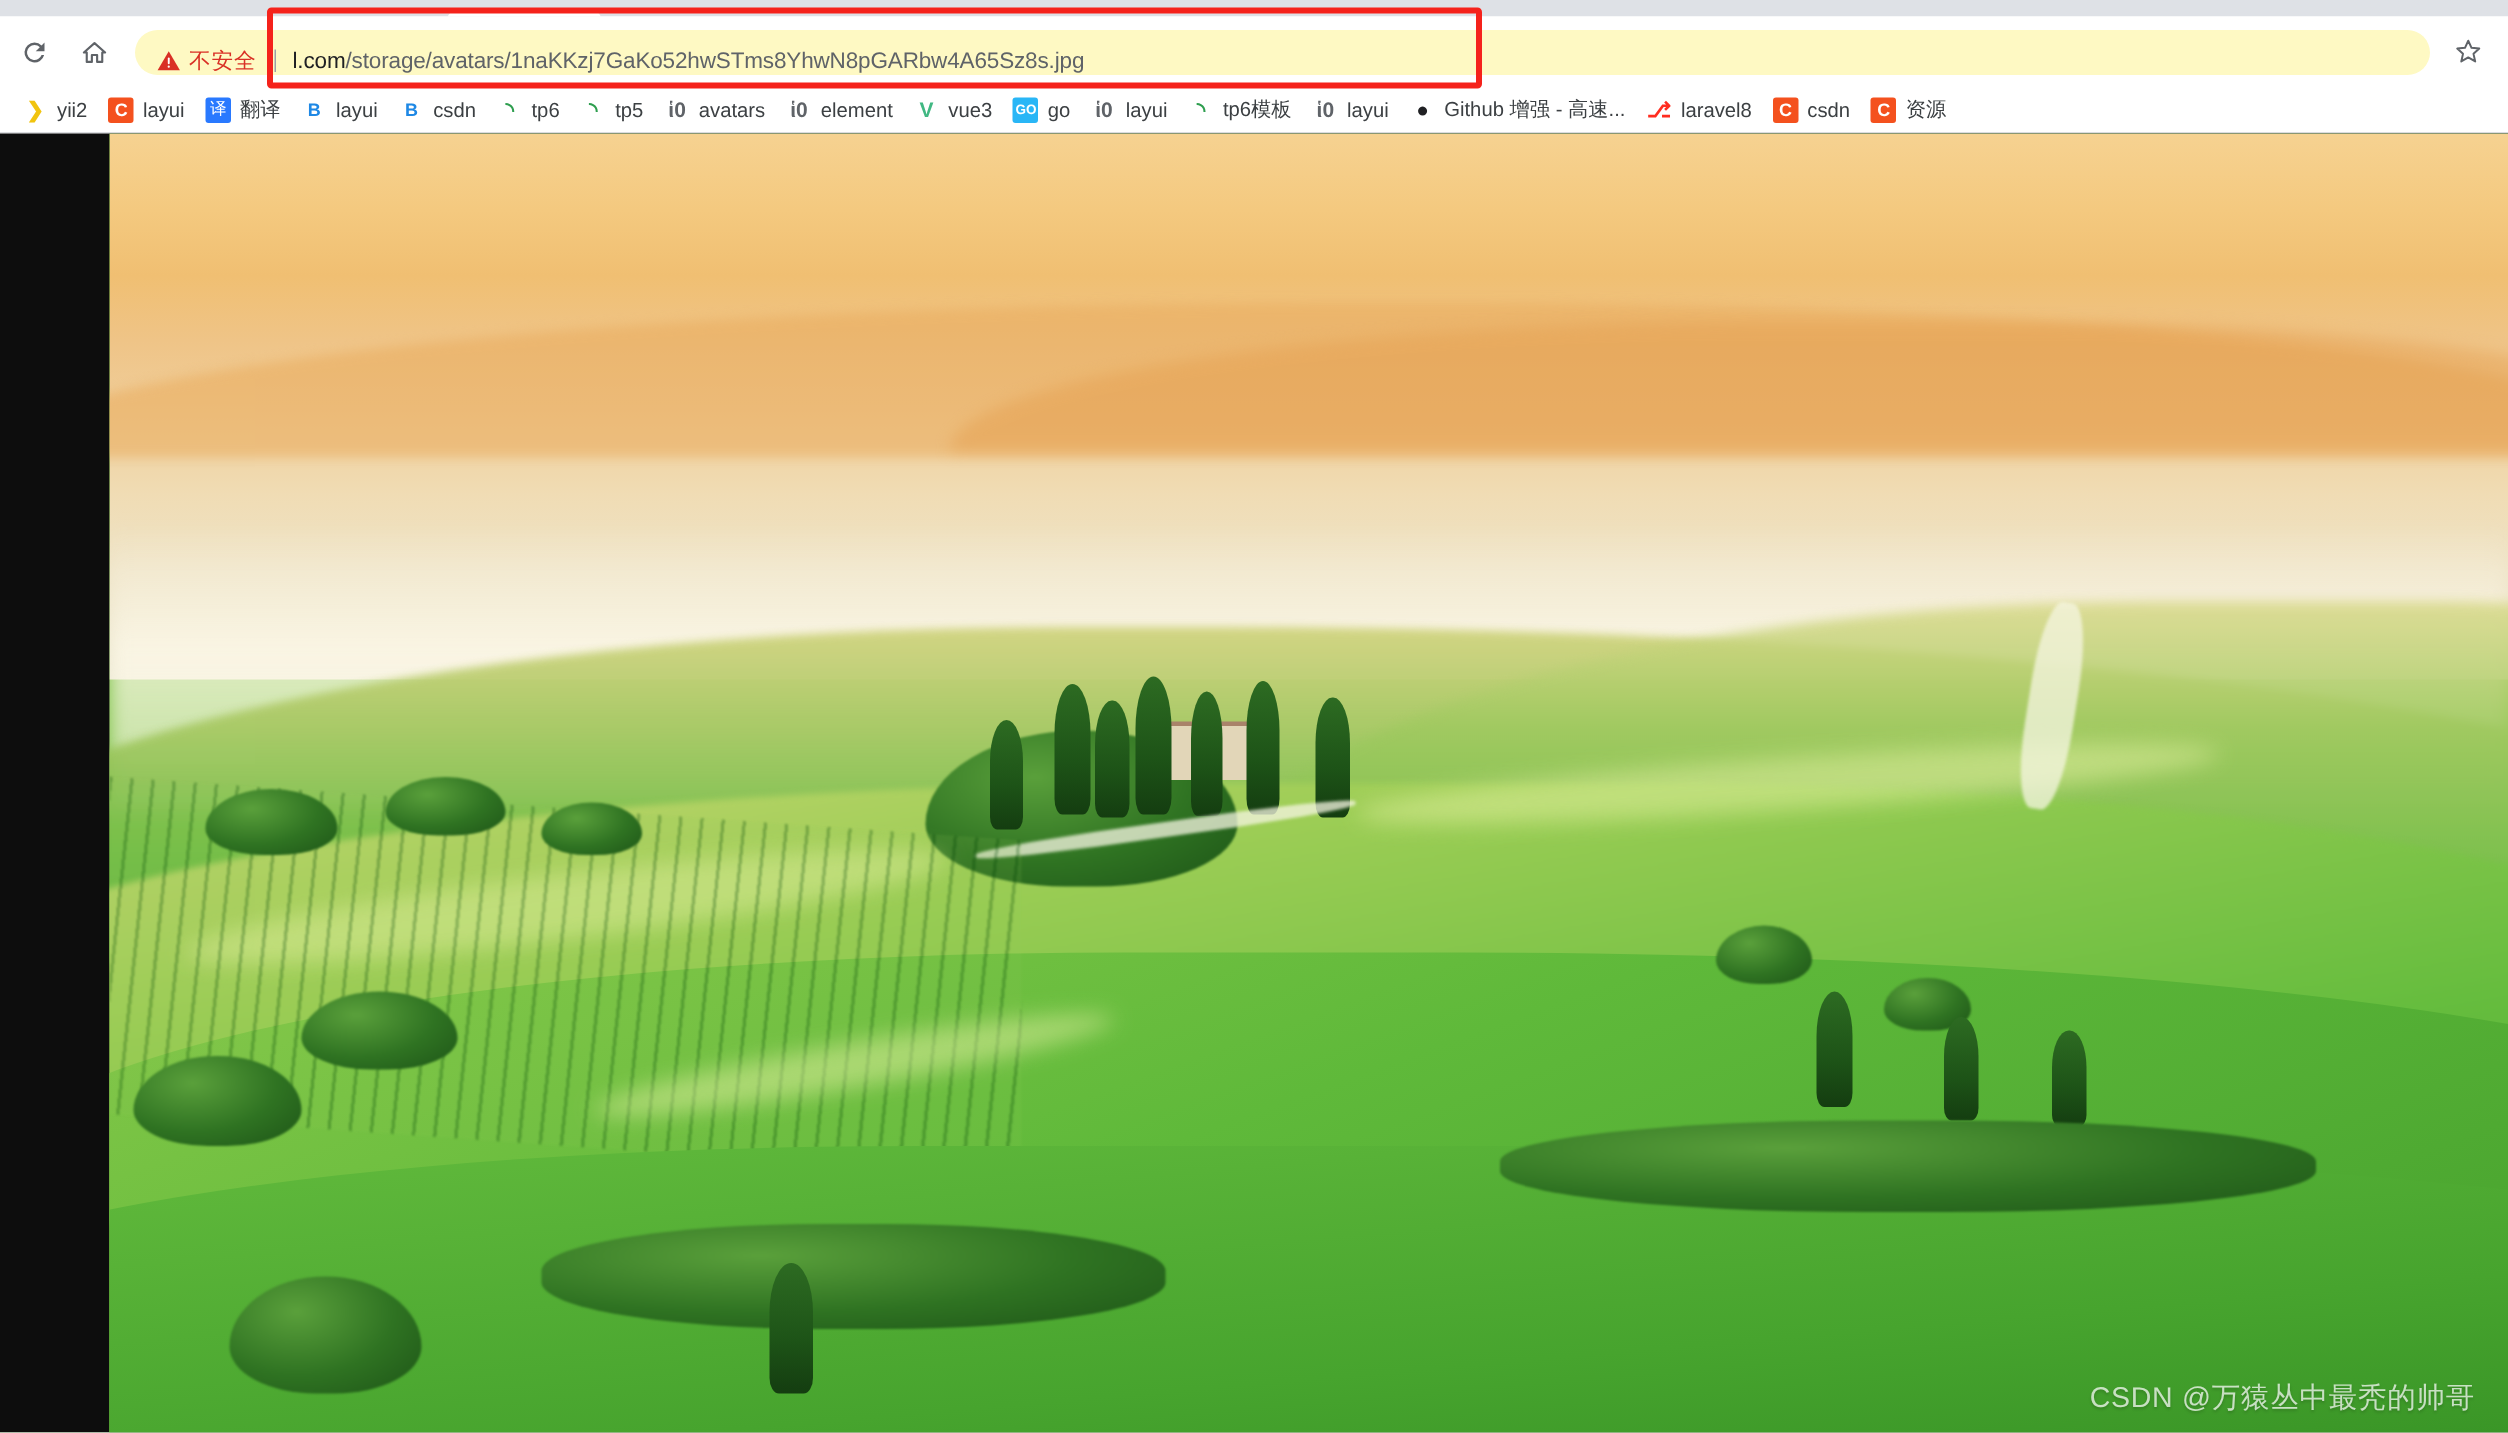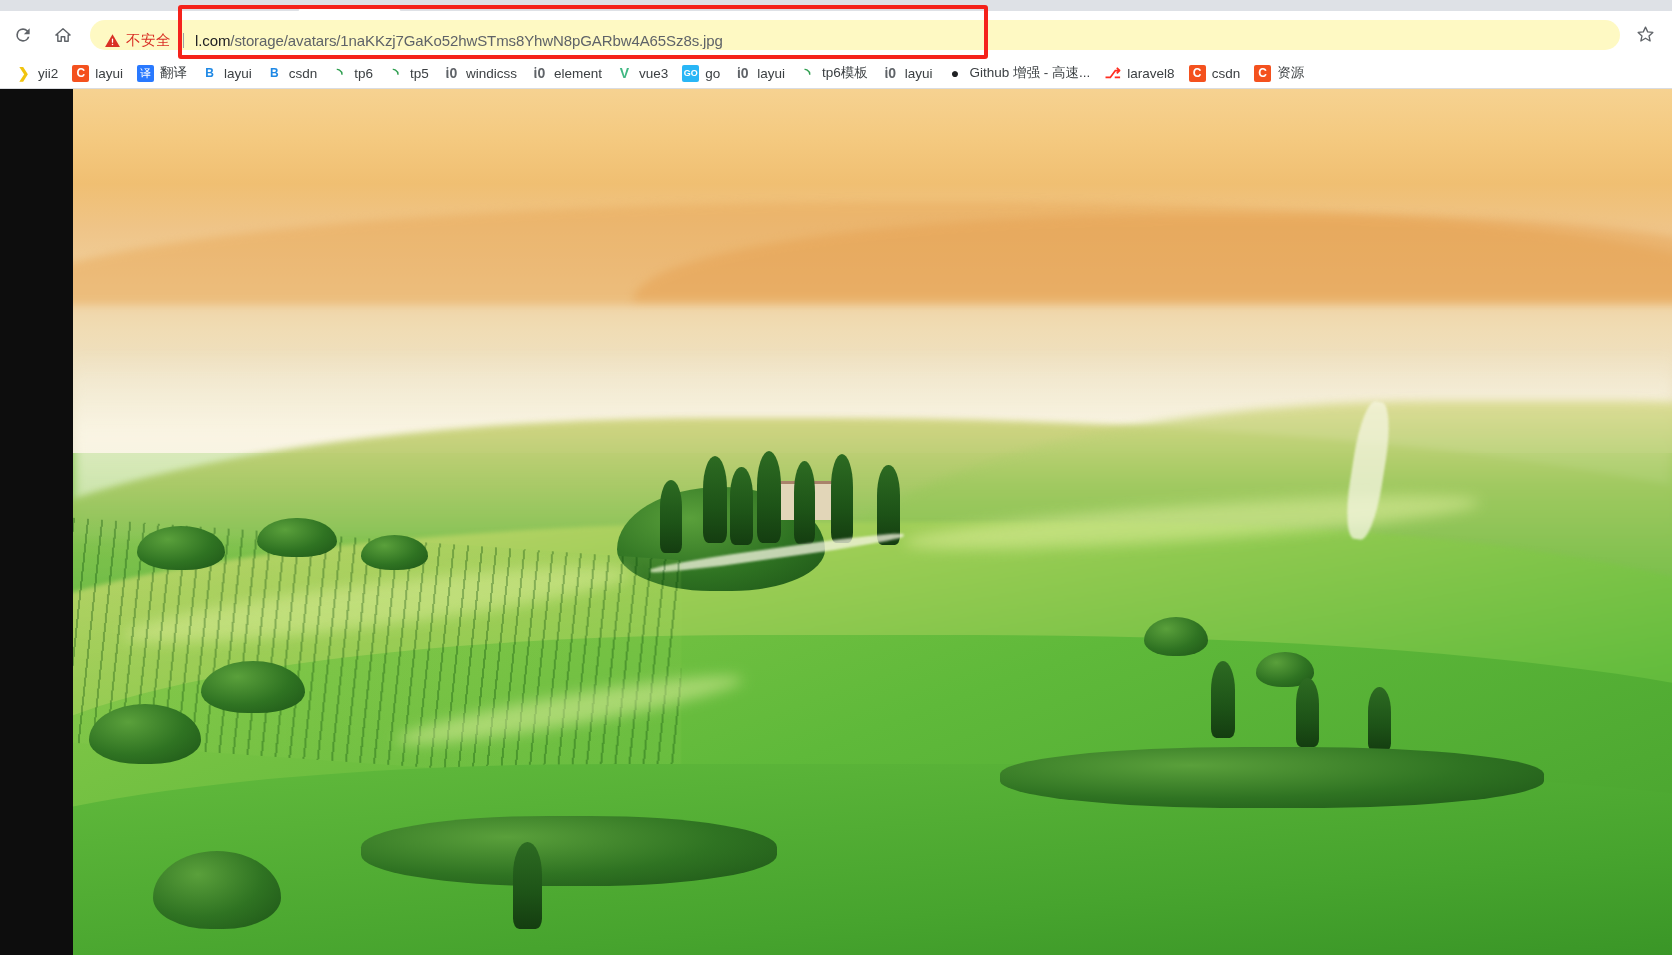--- a/index.html
+++ b/index.html
@@ -495,21 +495,21 @@
       <div class="bm">
         <span class="bm-ico">
           <span class="ico-letter" style="color: rgb(46, 158, 79); font-weight: bold; font-size: 14px;">◝</span>
         </span>
         <span class="bm-label">tp5</span>
       </div>
       <div class="bm">
         <span class="bm-ico">
           <span class="ico-letter" style="color: rgb(95, 99, 104); font-weight: bold; font-size: 14px;">ἱ0</span>
         </span>
-        <span class="bm-label">windicss</span>
+        <span class="bm-label">avatars</span>
       </div>
       <div class="bm">
         <span class="bm-ico">
           <span class="ico-letter" style="color: rgb(95, 99, 104); font-weight: bold; font-size: 14px;">ἱ0</span>
         </span>
         <span class="bm-label">element</span>
       </div>
       <div class="bm">
         <span class="bm-ico">
           <span class="ico-letter" style="color: rgb(65, 184, 131); font-weight: bold; font-size: 14px;">V</span>
@@ -610,18 +610,19 @@
       <div class="cypress" style="left:71.2%;top:66%;width:1.5%;height:9%;"></div>
       <div class="cypress" style="left:76.5%;top:68%;width:1.4%;height:8%;"></div>
       <div class="cypress" style="left:81%;top:69%;width:1.4%;height:7.5%;"></div>
       <div class="road" style="left:80%;top:36%;width:2%;height:16%;transform:rotate(9deg);border-radius:40%;"></div>
 
       <div class="tree" style="left:58%;top:76%;width:34%;height:7%;border-radius:45%;"></div>
       <div class="tree" style="left:18%;top:84%;width:26%;height:8%;border-radius:45%;"></div>
       <div class="tree" style="left:5%;top:88%;width:8%;height:9%;"></div>
       <div class="cypress" style="left:27.5%;top:87%;width:1.8%;height:10%;"></div>
 
+      <div class="watermark">CSDN @万猿丛中最秃的帅哥</div>
     </div>
   </div>
 
   <div class="annot-rect"></div>
 
 </div>
 
 </body></html>

